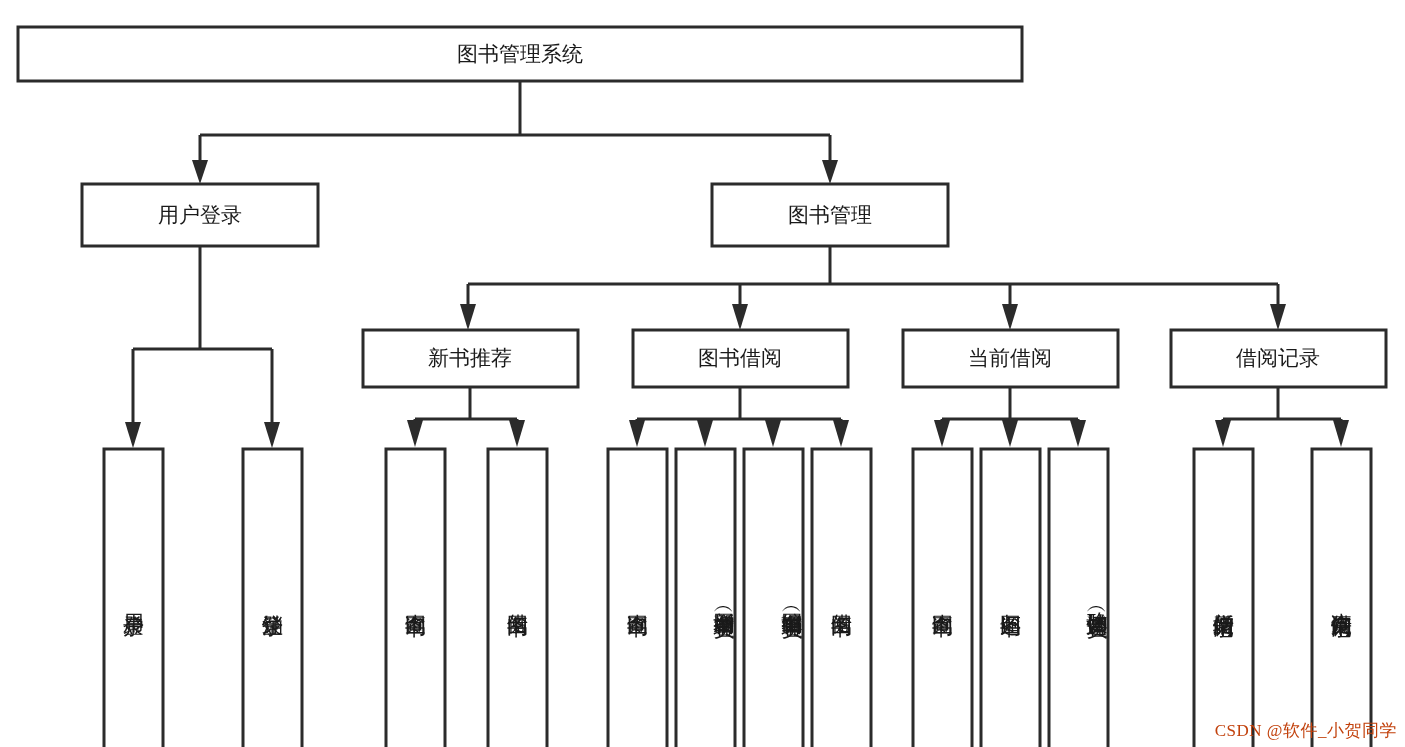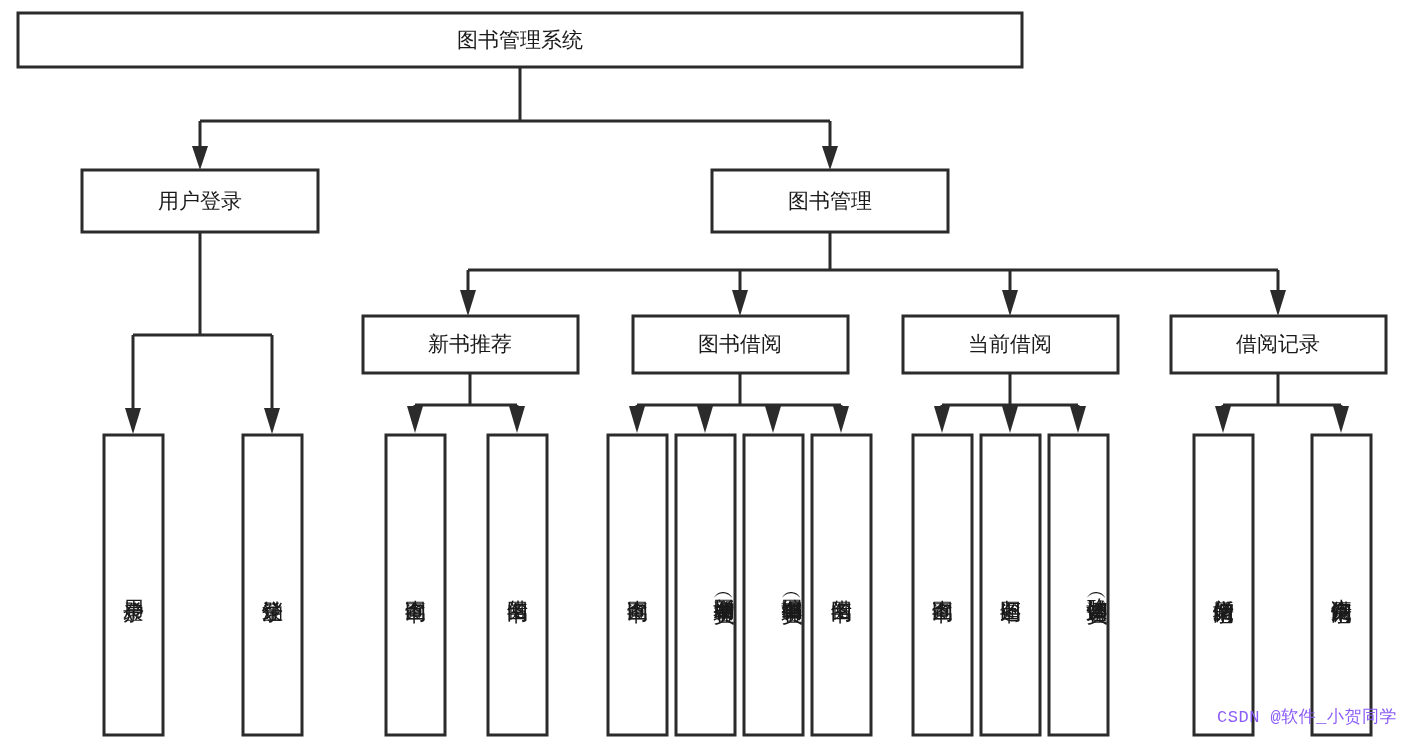--- a/index.html
+++ b/index.html
@@ -11,20 +11,21 @@
     width: 1405px;
     height: 747px;
     font-family: "DejaVu Sans", "Liberation Sans", sans-serif;
     overflow: hidden;
     position: relative;
   }
   #diagram-root {
     position: relative;
     width: 1405px;
     height: 734px;
+    margin-top: 14px;
   }
   svg#flowchart {
     position: absolute;
     top: 0;
     left: 0;
     width: 1405px;
     height: 747px;
     display: block;
   }
   .node-box {
@@ -59,23 +60,23 @@
     color: #1a1a1a;
     letter-spacing: 1px;
     white-space: nowrap;
     text-align: center;
     user-select: none;
   }
   .watermark {
     position: absolute;
     right: 8px;
     bottom: 6px;
-    font-family: Liberation Mono, monospace;
+    font-family: Liberation Serif, serif;
     font-size: 17px;
-    color: #8b5cf6;
+    color: #c2410c;
     letter-spacing: 0.5px;
     white-space: nowrap;
   }
 </style>
 </head>
 <body>
 
 <div id="diagram-root">
 
   <svg id="flowchart" viewBox="0 0 1405 747">

